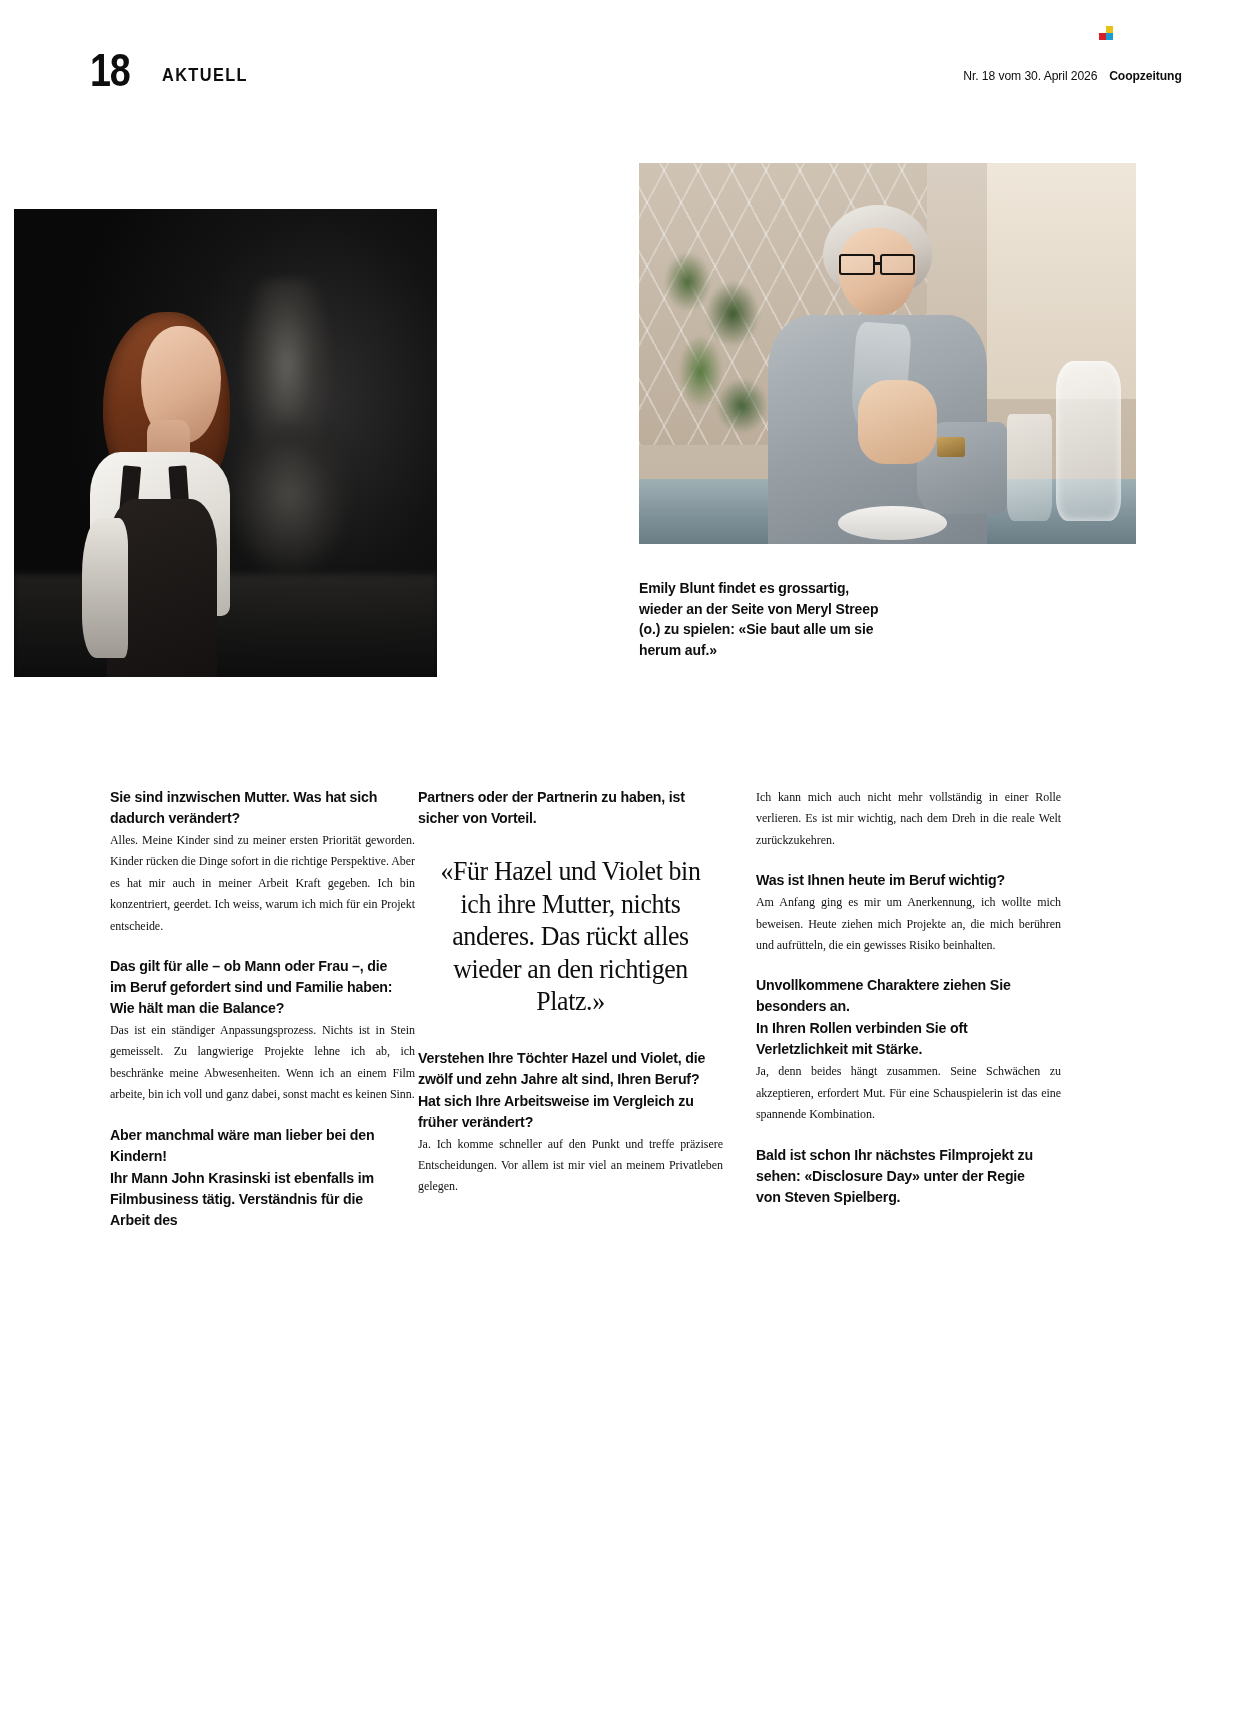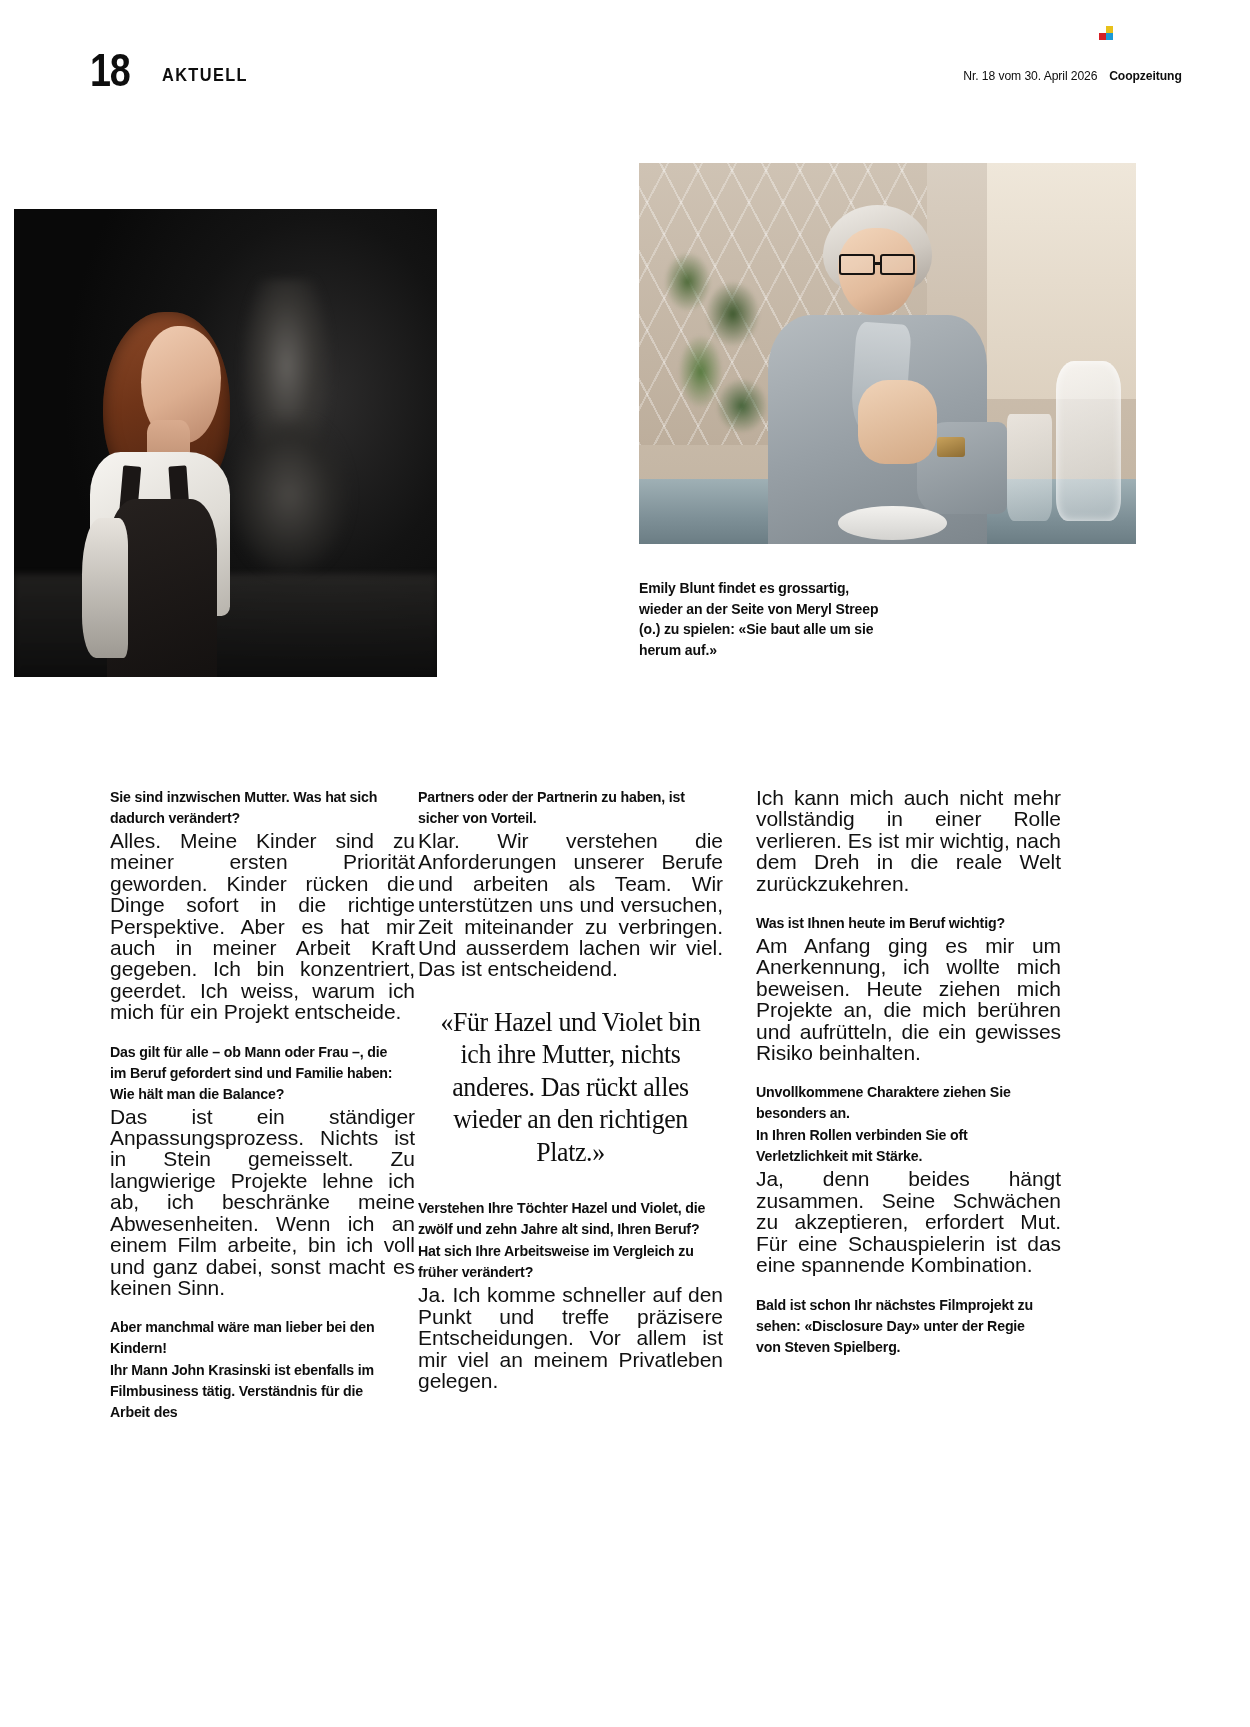--- a/index.html
+++ b/index.html
@@ -220,22 +220,22 @@
   .col-3{ left:678px; }
 
   .qa-q{
     font-family:"Liberation Sans", sans-serif;
     font-weight:700; font-size:14.8px; line-height:21px;
     letter-spacing:-0.2px; color:#0e0e0e;
     transform:scaleX(.96); transform-origin:left top;
     margin:0 0 1px 0;
   }
   .qa-a{
-    font-family:Liberation Sans, sans-serif;
-    font-size:21px; line-height:21.4px; letter-spacing:-0.05px;
+    font-family:Liberation Serif, serif;
+    font-size:12px; line-height:21.4px; letter-spacing:-0.05px;
     text-align:justify; margin:0 0 19px 0; color:#111;
   }
   .qa-a:last-child{ margin-bottom:0; }
   .qa-a i{ font-style:italic; }
 
   
   .pullquote{
     font-family:"Liberation Serif", serif;
     font-size:27.5px; line-height:32.5px;
     text-align:center; letter-spacing:-0.4px;
@@ -308,21 +308,20 @@
     <p class="qa-q">Das gilt für alle – ob Mann oder Frau –, die im Beruf gefordert sind und Familie haben: Wie hält man die Balance?</p>
     <p class="qa-a">Das ist ein ständiger Anpassungsprozess. Nichts ist in Stein gemeisselt. Zu langwierige Projekte lehne ich ab, ich beschränke meine Abwesenheiten. Wenn ich an einem Film arbeite, bin ich voll und ganz dabei, sonst macht es keinen Sinn.</p>
 
     <p class="qa-q">Aber manchmal wäre man lieber bei den Kindern!</p>
 
     <p class="qa-q">Ihr Mann John Krasinski ist ebenfalls im Filmbusiness tätig. Verständnis für die Arbeit des</p>
   </div>
 
   <div class="col col-2">
     <p class="qa-q">Partners oder der Partnerin zu haben, ist sicher von Vorteil.</p>
-    <p class="qa-a">Klar. Wir verstehen die Anforderungen unserer Berufe und arbeiten als Team. Wir unterstützen uns und versuchen, Zeit miteinander zu verbringen. Und ausserdem lachen wir viel. Das ist entscheidend.</p>
 
     <p class="pullquote">«Für Hazel und Violet bin ich ihre Mutter, nichts anderes. Das rückt alles wieder an den richtigen Platz.»</p>
 
     <p class="qa-q">Verstehen Ihre Töchter Hazel und Violet, die zwölf und zehn Jahre alt sind, Ihren Beruf?</p>
 
     <p class="qa-q">Hat sich Ihre Arbeitsweise im Vergleich zu früher verändert?</p>
     <p class="qa-a">Ja. Ich komme schneller auf den Punkt und treffe präzisere Entscheidungen. Vor allem ist mir viel an meinem Privatleben gelegen.</p>
   </div>
 
   <div class="col col-3">

